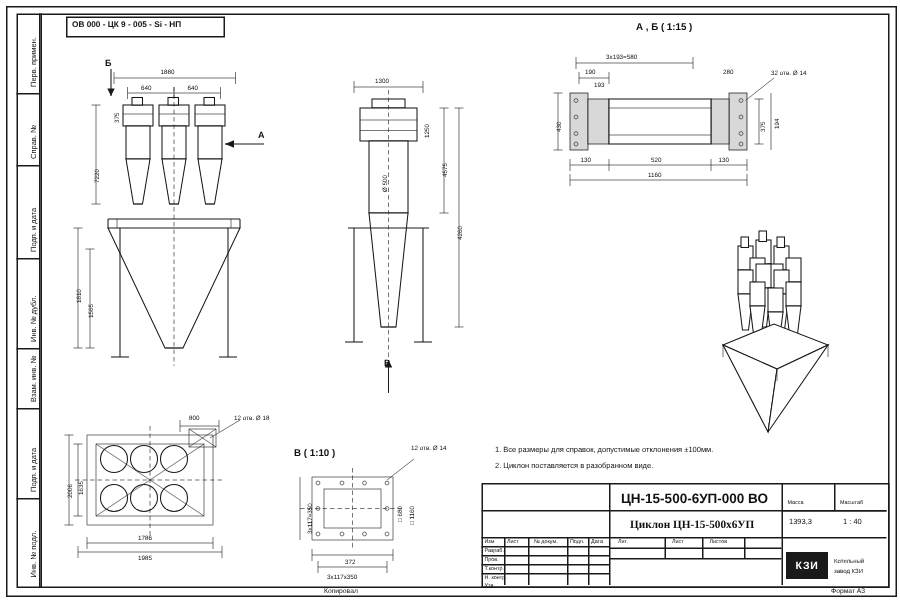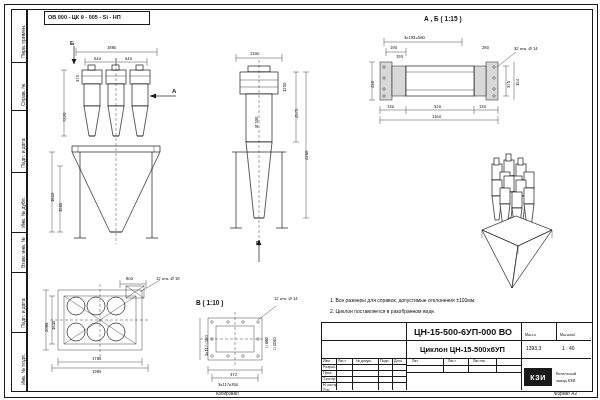--- a/index.html
+++ b/index.html
@@ -357,21 +357,21 @@
   <div class="ln" style="left:321px;top:376px;width:85px;height:1px;"></div>
   <div class="ln" style="left:321px;top:382px;width:85px;height:1px;"></div>
   <div class="ln" style="left:406px;top:372px;width:115px;height:1px;"></div>
   <div class="ln" style="left:443px;top:358px;width:1px;height:14px;"></div>
   <div class="ln" style="left:468px;top:358px;width:1px;height:14px;"></div>
   <div class="ln" style="left:496px;top:358px;width:1px;height:14px;"></div>
   <div class="ln" style="left:406px;top:365px;width:115px;height:1px;"></div>
   <div class="ln" style="left:521px;top:340px;width:70px;height:1px;"></div>
 
   <div class="txt b" style="left:414px;top:328px;font-size:9px;">ЦН-15-500-6УП-000 ВО</div>
-  <div class="txt b" style="left:420px;top:346px;font-size:7.5px;">Циклон ЦН-15-500х6УП</div>
+  <div class="txt b" style="left:420px;top:346px;font-size:7.5px;font-family:Liberation Serif, serif;">Циклон ЦН-15-500х6УП</div>
 
   <div class="txt" style="left:323px;top:360px;font-size:3.6px;">Изм</div>
   <div class="txt" style="left:338px;top:360px;font-size:3.6px;">Лист</div>
   <div class="txt" style="left:356px;top:360px;font-size:3.6px;">№ докум.</div>
   <div class="txt" style="left:380px;top:360px;font-size:3.6px;">Подп.</div>
   <div class="txt" style="left:394px;top:360px;font-size:3.6px;">Дата</div>
 
   <div class="txt" style="left:323px;top:366px;font-size:3.6px;">Разраб.</div>
   <div class="txt" style="left:323px;top:372px;font-size:3.6px;">Пров.</div>
   <div class="txt" style="left:323px;top:378px;font-size:3.6px;">Т.контр.</div>

